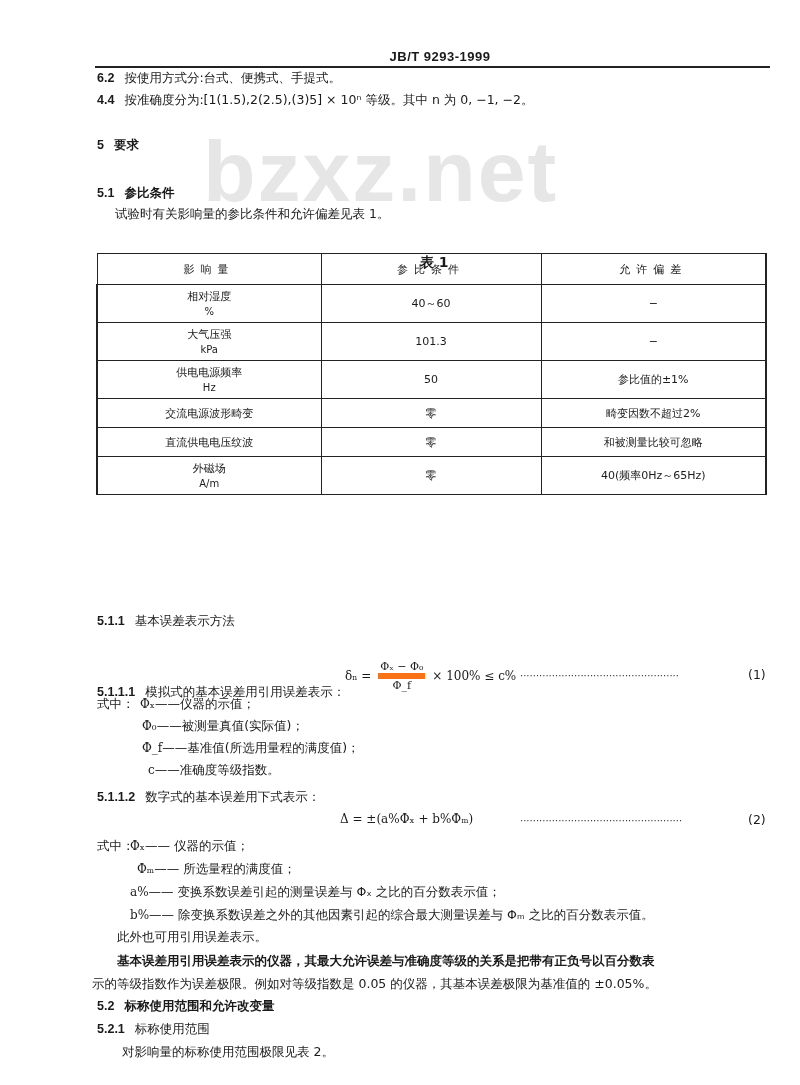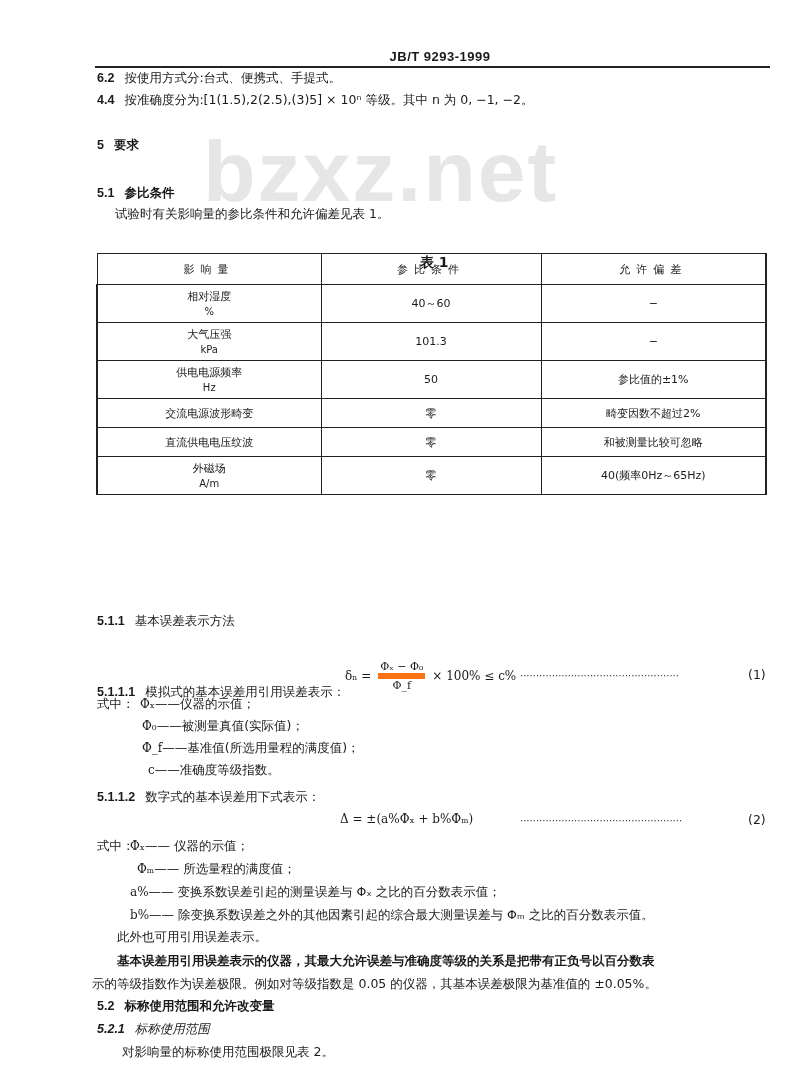--- a/index.html
+++ b/index.html
@@ -160,16 +160,16 @@
 <div class="abs line" style="left:130px; top:884px;"><span class="formula">a%</span><span>—— 变换系数误差引起的测量误差与 Φₓ 之比的百分数表示值；</span></div>
 <div class="abs line" style="left:130px; top:907px;"><span class="formula">b%</span><span>—— 除变换系数误差之外的其他因素引起的综合最大测量误差与 Φₘ 之比的百分数表示值。</span></div>
 <div class="abs line" style="left:117px; top:929px;">此外也可用引用误差表示。</div>
 
 <div class="abs line" style="left:117px; top:953px;font-weight:bold;">基本误差用引用误差表示的仪器，其最大允许误差与准确度等级的关系是把带有正负号以百分数表</div>
 <div class="abs line" style="left:92px; top:976px;">示的等级指数作为误差极限。例如对等级指数是 0.05 的仪器，其基本误差极限为基准值的 ±0.05%。</div>
 
 <div class="abs line sec" style="left:97px; top:998px;">
   <span class="num">5.2</span><span>标称使用范围和允许改变量</span>
 </div>
-<div class="abs line" style="left:97px; top:1021px;font-style:italic;">
+<div class="abs line" style="left:97px; top:1021px;">
   <span class="num">5.2.1</span><span>标称使用范围</span>
 </div>
 <div class="abs line" style="left:122px; top:1044px;">对影响量的标称使用范围极限见表 2。</div>
 
 </body></html>

